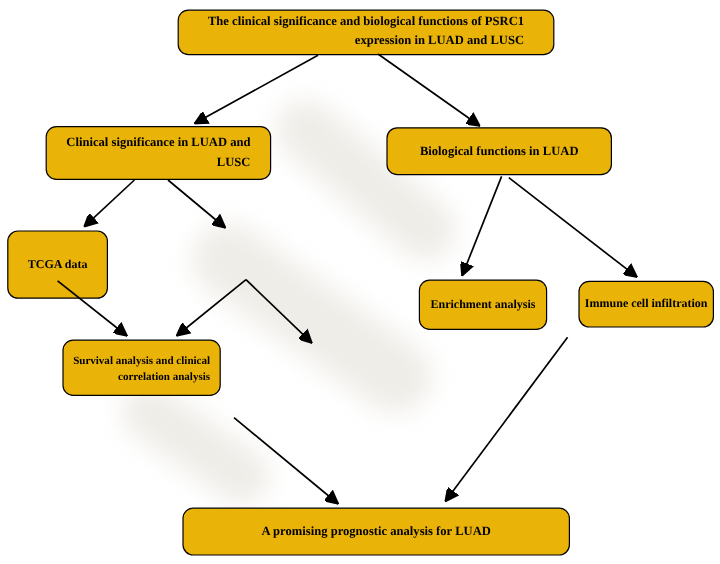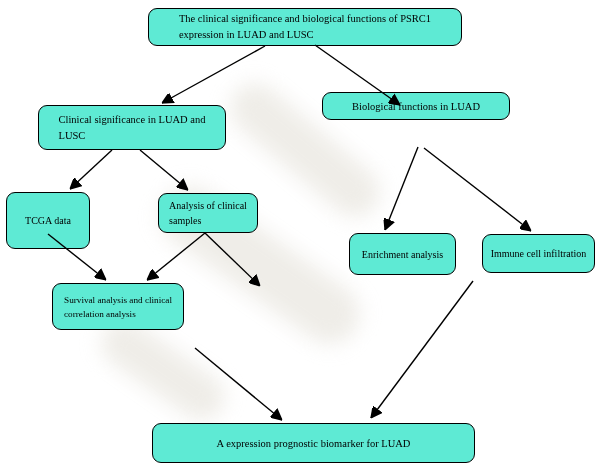--- a/index.html
+++ b/index.html
@@ -22,32 +22,33 @@
   .wm1{left:230px;top:150px;width:60px;height:230px;}
   .wm2{left:280px;top:60px;width:50px;height:180px;transform:rotate(-50deg);}
   .wm3{left:140px;top:300px;width:46px;height:140px;}
   svg.edges{position:absolute;left:0;top:0;z-index:3;pointer-events:none;}
   .edge{stroke:#000000;stroke-width:1.4;}
   .node{
     position:absolute;
     box-sizing:border-box;
     border:1.7px solid #000000;
     border-radius:9px;
-    background:#5eead4;
+    background:#eab308;
     color:#000000;
     display:flex;align-items:center;justify-content:center;
-    text-align:left;
+    text-align:right;
     white-space:pre-line;
     font-size:10px;line-height:15px;
     padding:2px 4px;
     z-index:2;
+    font-weight:bold;
   }
   .n-top{left:148px;top:8px;width:314px;height:38px;font-size:10.5px;line-height:16px;padding:2px 8px;}
   .n-clinical{left:38px;top:105px;width:188px;height:45px;font-size:10.5px;line-height:16px;}
-  .n-biological{left:322px;top:92px;width:188px;height:28px;font-size:10.5px;}
+  .n-biological{left:322px;top:106px;width:188px;height:40px;font-size:10.5px;}
   .n-tcga{left:6px;top:192px;width:84px;height:57px;}
   .n-samples{left:158px;top:193px;width:100px;height:40px;}
   .n-enrichment{left:328px;top:233px;width:107px;height:42px;margin-left:21px;}
   .n-immune{left:482px;top:234px;width:113px;height:39px;padding:2px 2px;}
   .n-survival{left:52px;top:283px;width:132px;height:47px;font-size:9.2px;line-height:14px;padding:2px 1px;}
   .n-ihc{left:222px;top:289px;width:84px;height:42px;}
   .n-conclusion{left:152px;top:423px;width:323px;height:40px;font-size:10.5px;}
 </style>
 </head>
 <body>
@@ -80,26 +81,24 @@
   <div class="node n-top">The clinical significance and biological functions of PSRC1
 expression in LUAD and LUSC</div>
 
   <div class="node n-clinical">Clinical significance in LUAD and
 LUSC</div>
 
   <div class="node n-biological">Biological functions in LUAD</div>
 
   <div class="node n-tcga">TCGA data</div>
 
-  <div class="node n-samples">Analysis of clinical
-samples</div>
 
   <div class="node n-enrichment">Enrichment analysis</div>
 
   <div class="node n-survival">Survival analysis and clinical
 correlation analysis</div>
 
   <div class="node n-immune">Immune cell infiltration</div>
 
 
-  <div class="node n-conclusion">A expression prognostic biomarker for LUAD</div>
+  <div class="node n-conclusion">A promising prognostic analysis for LUAD</div>
 
 </div>
 
 </body></html>

